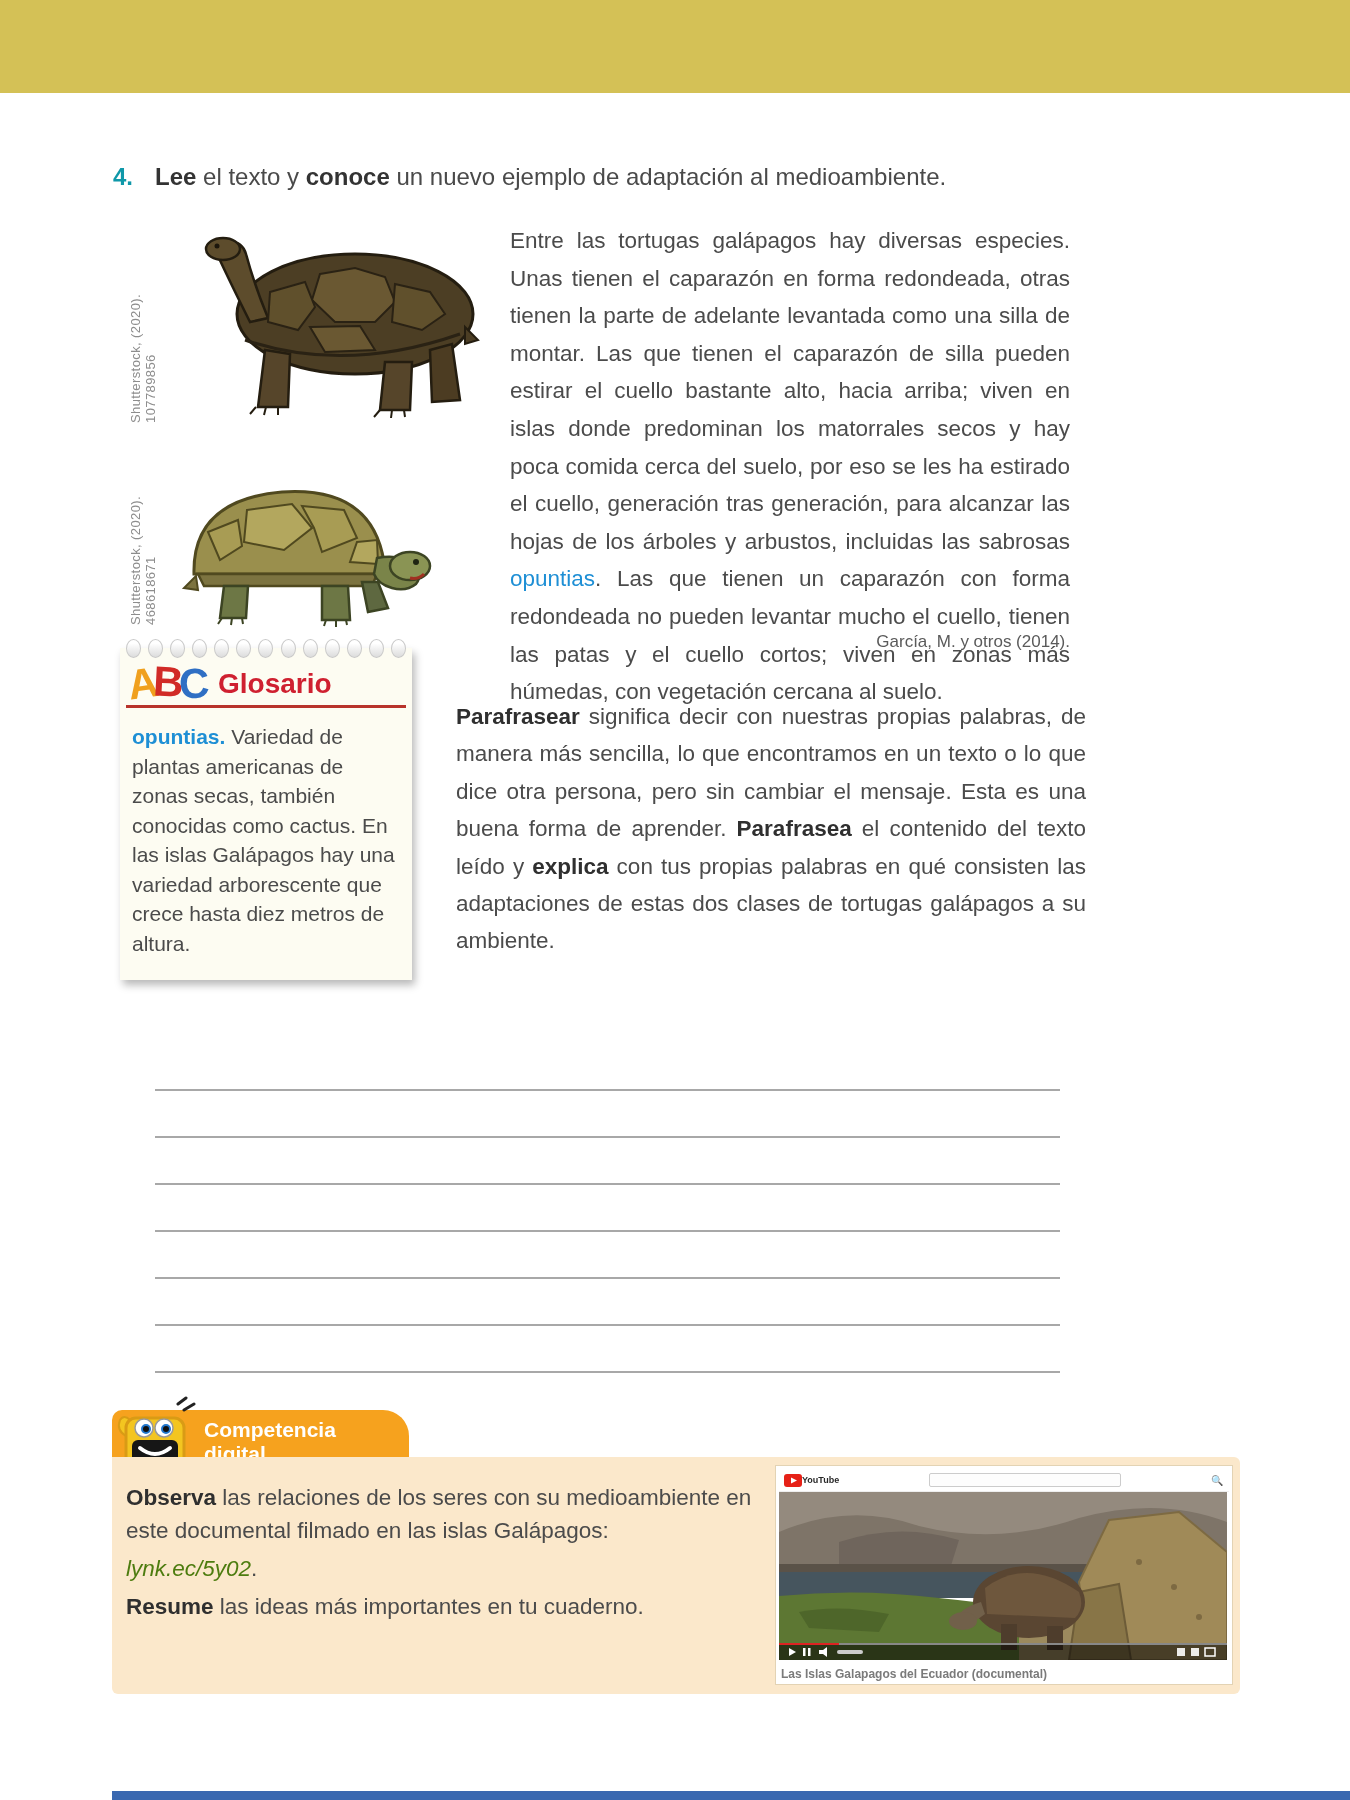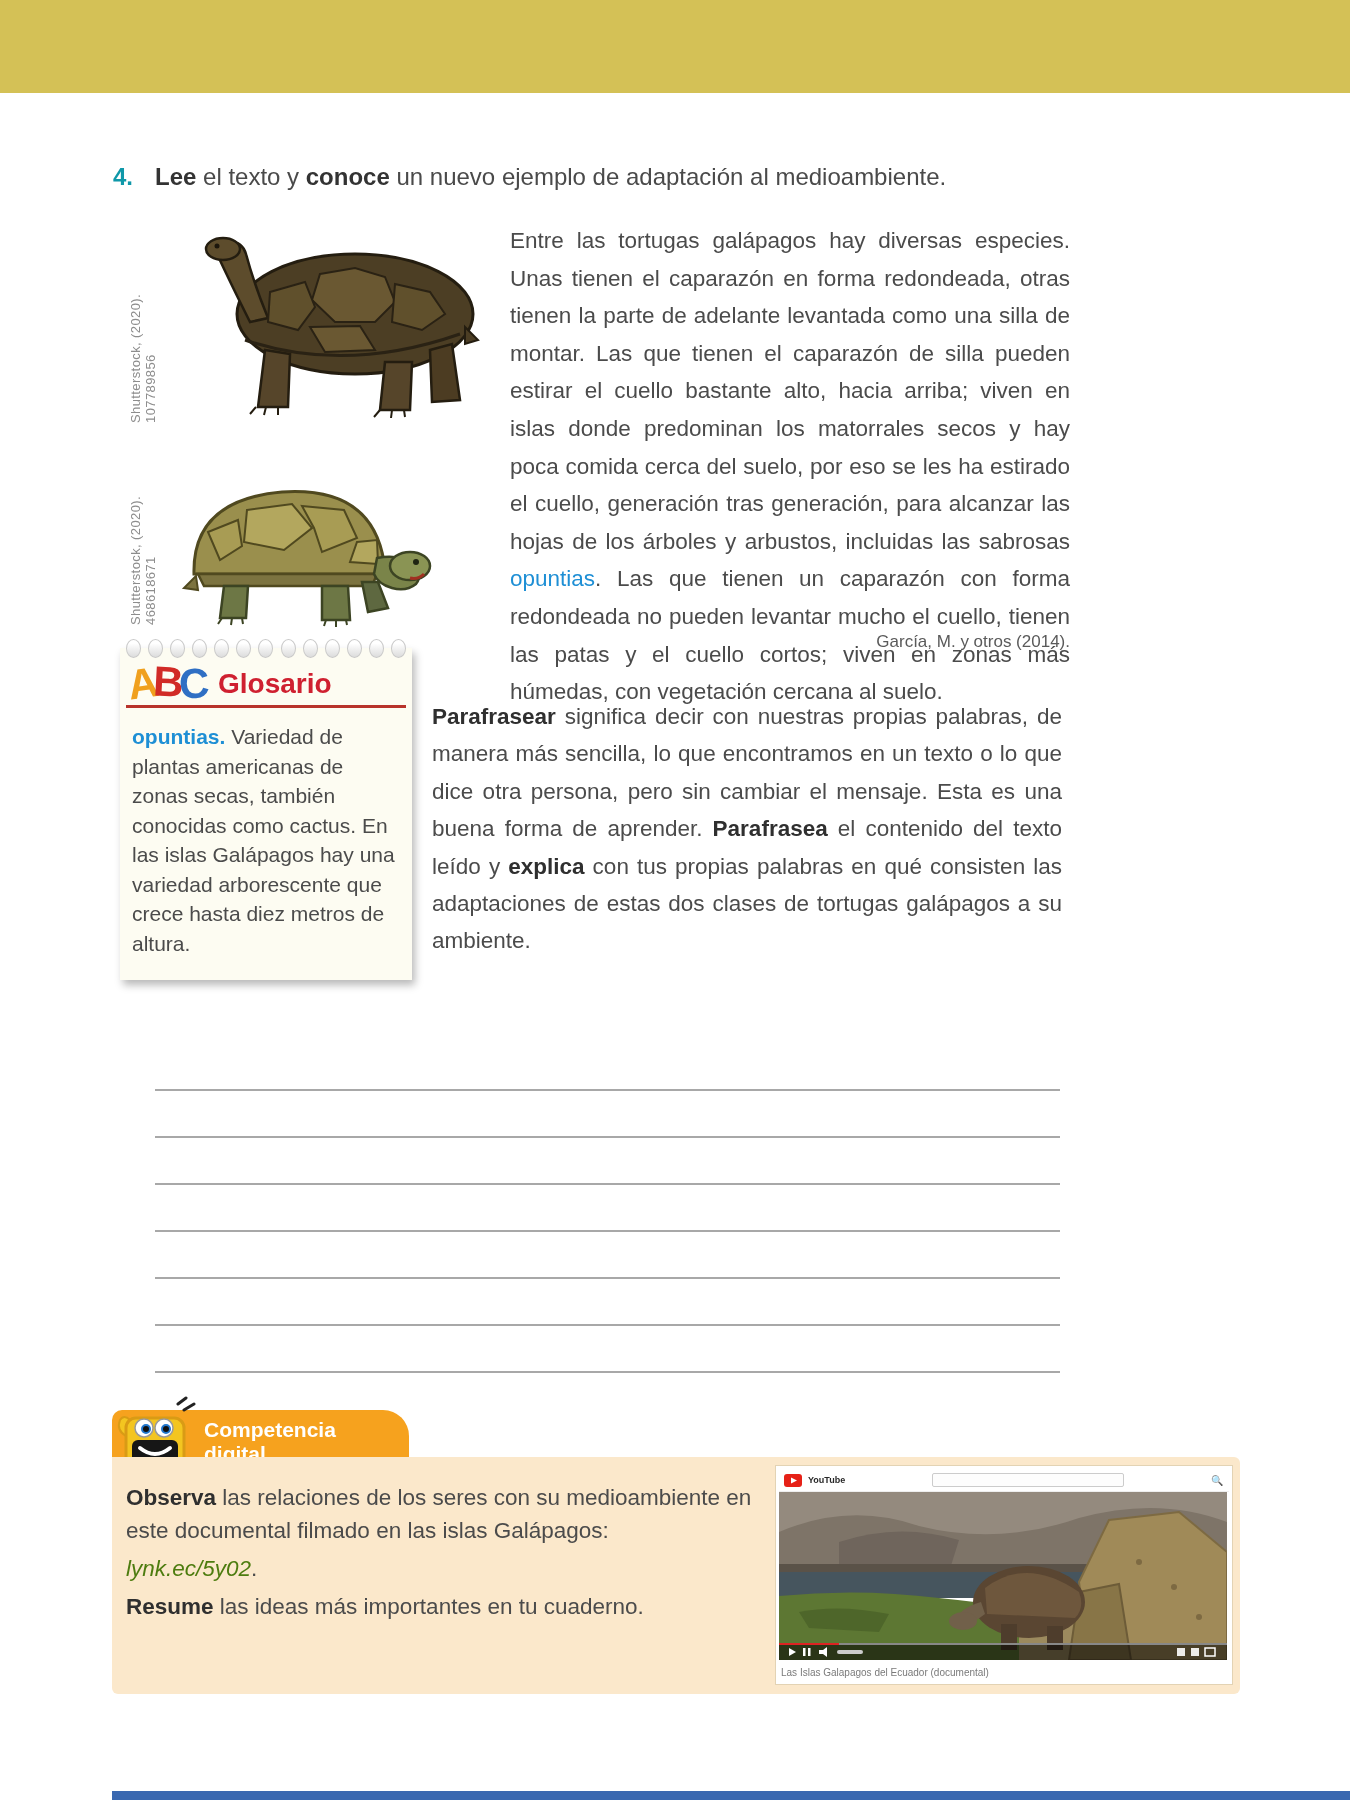--- a/index.html
+++ b/index.html
@@ -41,21 +41,21 @@
   .abc{font-weight:900;font-size:42px;line-height:36px;letter-spacing:-5px;}
   .la{color:#f0a01e;display:inline-block;transform:rotate(-8deg);}
   .lb{color:#d12b27;display:inline-block;transform:rotate(3deg) translateY(-2px);}
   .lc{color:#2f6fc4;display:inline-block;transform:rotate(-3deg);}
   .g-title{color:#cf2030;font-weight:bold;font-size:28px;margin-left:14px;padding-bottom:2px;}
   .g-rule{border-bottom:3px solid #b8332b;margin:3px 6px 10px 6px;}
   .g-body{padding:4px 12px 0 12px;font-size:21px;line-height:29.5px;color:#4b4b4b;}
   .g-term{color:#1e8fd5;font-weight:bold;}
 
   
-  .paraphrase{position:absolute;left:432px;top:698px;width:630px;font-size:22.5px;
+  .paraphrase{position:absolute;left:456px;top:698px;width:630px;font-size:22.5px;
               line-height:37.4px;text-align:justify;color:#4b4b4b;}
   .p-bold{font-weight:bold;color:#2f2f2f;}
 
   
   .answers{position:absolute;left:155px;top:1044px;width:905px;}
   .answer-line{height:45px;border-bottom:2px solid #a8a8a8;}
 
   
   .badge{position:absolute;left:112px;top:1393px;width:297px;height:64px;
          background:#f6a21e;border-radius:10px 26px 0 10px;margin-top:17px;}
@@ -70,25 +70,25 @@
   .d-bold{font-weight:bold;color:#2f2f2f;}
   .d-link{color:#4d7c0f;font-style:italic;text-decoration:none;cursor:pointer;}
   .link-line{margin-top:5px;}
   .resume-line{margin-top:5px;}
 
   
   .video{position:absolute;left:664px;top:9px;width:456px;height:218px;background:#ffffff;
          box-shadow:0 0 0 1px #e3d3b4;padding:3px;box-sizing:border-box;cursor:pointer;}
   .yt-header{height:22px;display:flex;align-items:center;padding:0 5px;border-bottom:1px solid #eeeeee;}
   .yt-logo{display:flex;align-items:center;}
-  .yt-word{font-size:9px;font-weight:bold;color:#282828;margin-left:6px;}
+  .yt-word{font-size:9px;font-weight:bold;color:#282828;margin-left:0;}
   .yt-search{margin-left:auto;margin-right:auto;width:190px;height:12px;border:1px solid #cccccc;
              border-radius:2px;background:#fdfdfd;}
   .yt-mag{font-size:10px;color:#777777;}
-  .yt-caption{font-size:10px;color:#7a7a7a;padding:3px 2px 0 2px;}
+  .yt-caption{font-size:12px;color:#7a7a7a;padding:3px 2px 0 2px;font-weight:bold;}
 
   
   .page-tab{position:absolute;left:0;top:1697px;width:127px;height:103px;background:#f4a593;
             border-top-right-radius:36px;}
   .page-num{position:absolute;top:16px;right:28px;font-size:27px;color:#3c3c3c;}
   .bottom-bar{position:absolute;left:112px;top:1791px;width:1238px;height:9px;background:#3a68b0;}
 </style>
 </head>
 <body>
 

